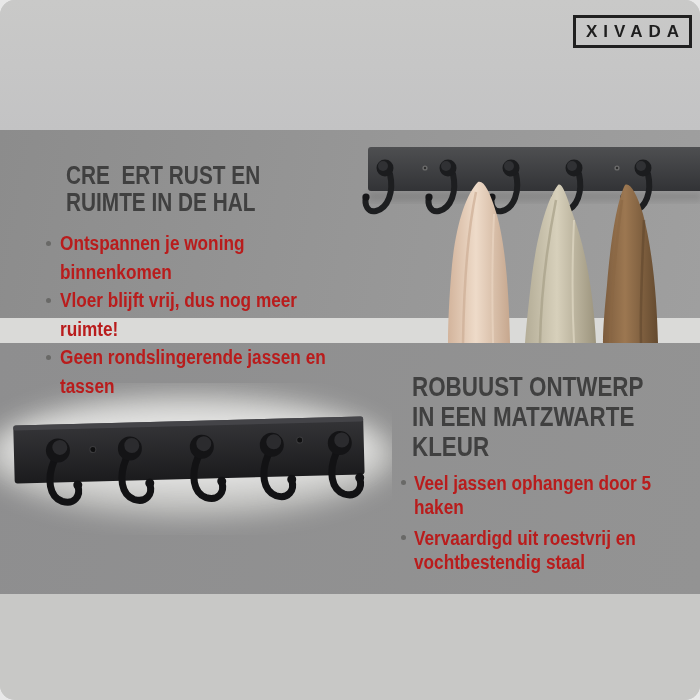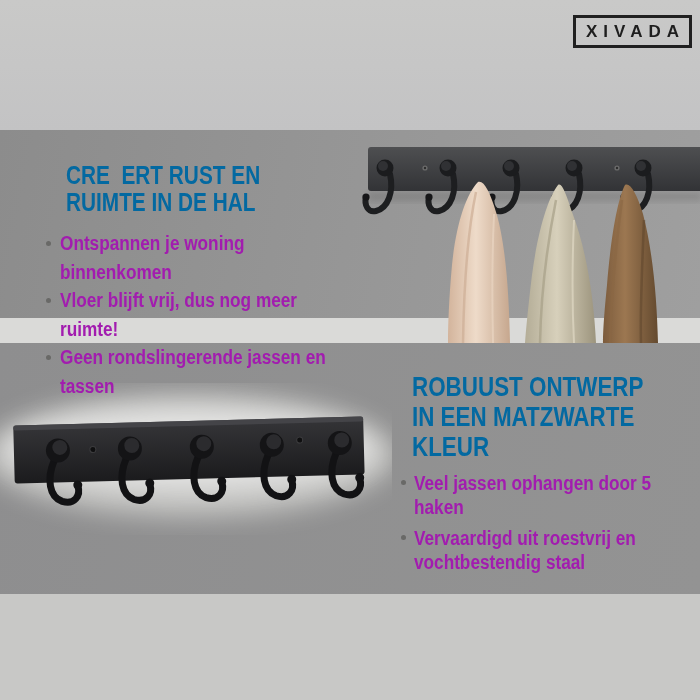--- a/index.html
+++ b/index.html
@@ -1,37 +1,37 @@
 <!DOCTYPE html>
 <html><head>
 <meta charset="utf-8">
 <style>
   html,body{margin:0;padding:0;background:#e8e8e8;}
   .canvas{position:relative;width:700px;height:700px;overflow:hidden;
-    font-family:"Liberation Sans",sans-serif;background:#c7c7c6;}
+    font-family:"Liberation Sans",sans-serif;background:#c7c7c6;border-radius:15px;}
   
   .bg-top{position:absolute;left:0;top:0;width:700px;height:130px;
     background:linear-gradient(180deg,#c9c9c8,#c3c3c4);}
   .band-top{position:absolute;left:0;top:130px;width:700px;height:188px;
     background:linear-gradient(100deg,#8c8c8c,#979797 55%,#9f9f9f);}
   .divider{position:absolute;left:0;top:318px;width:700px;height:25px;background:#dadad8;}
   .band-bottom{position:absolute;left:0;top:343px;width:700px;height:251px;
     background:linear-gradient(100deg,#8e8e8f,#939393);}
   .bg-bottom{position:absolute;left:0;top:594px;width:700px;height:106px;background:#c8c8c6;}
   
   .logo{position:absolute;left:573px;top:15px;width:119px;height:33px;border:3px solid #202020;
     box-sizing:border-box;display:flex;align-items:center;justify-content:center;}
   .logo span{color:#1e1e1e;font-size:17px;font-weight:600;letter-spacing:6px;
     padding-left:6px;white-space:pre;}
   
-  h2{margin:0;color:#0369a1;font-weight:700;}
+  h2{margin:0;color:#404040;font-weight:700;}
   .h-line{display:block;transform:scaleX(.8);transform-origin:0 50%;white-space:pre;}
   
   .bullets{list-style:none;margin:0;padding:0;}
-  .bullets li{display:flex;align-items:flex-start;color:#a21caf;font-weight:700;}
+  .bullets li{display:flex;align-items:flex-start;color:#b91c1c;font-weight:700;}
   .dot{flex:0 0 auto;width:5px;height:5px;border-radius:50%;background:#696967;}
   .b-text{display:inline-block;transform:scaleX(.86);transform-origin:0 0;white-space:pre-line;}
   
   .top-text{position:absolute;left:66px;top:162px;width:330px;}
   .top-text h2{font-size:26px;line-height:27px;}
   .top-text .bullets{margin:13px 0 0 -20px;}
   .top-text li{font-size:20px;line-height:28.5px;}
   .top-text .dot{margin:12px 9px 0 0;}
   
   .bottom-text{position:absolute;left:401px;top:372px;width:300px;}

